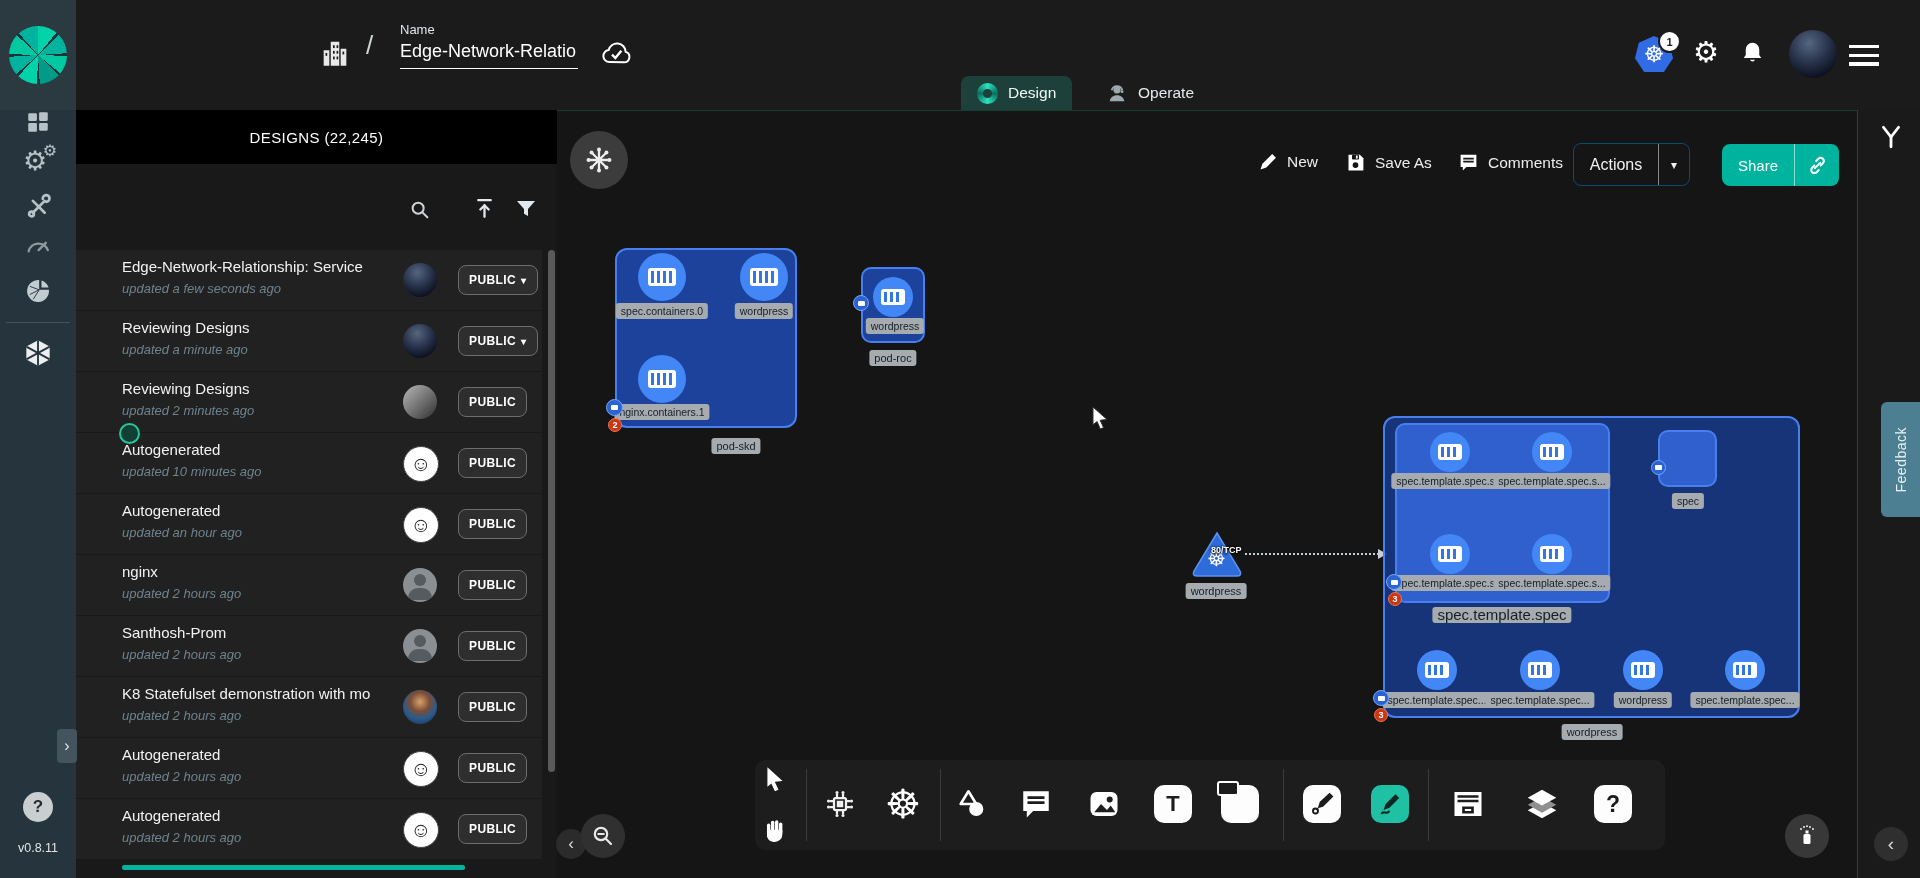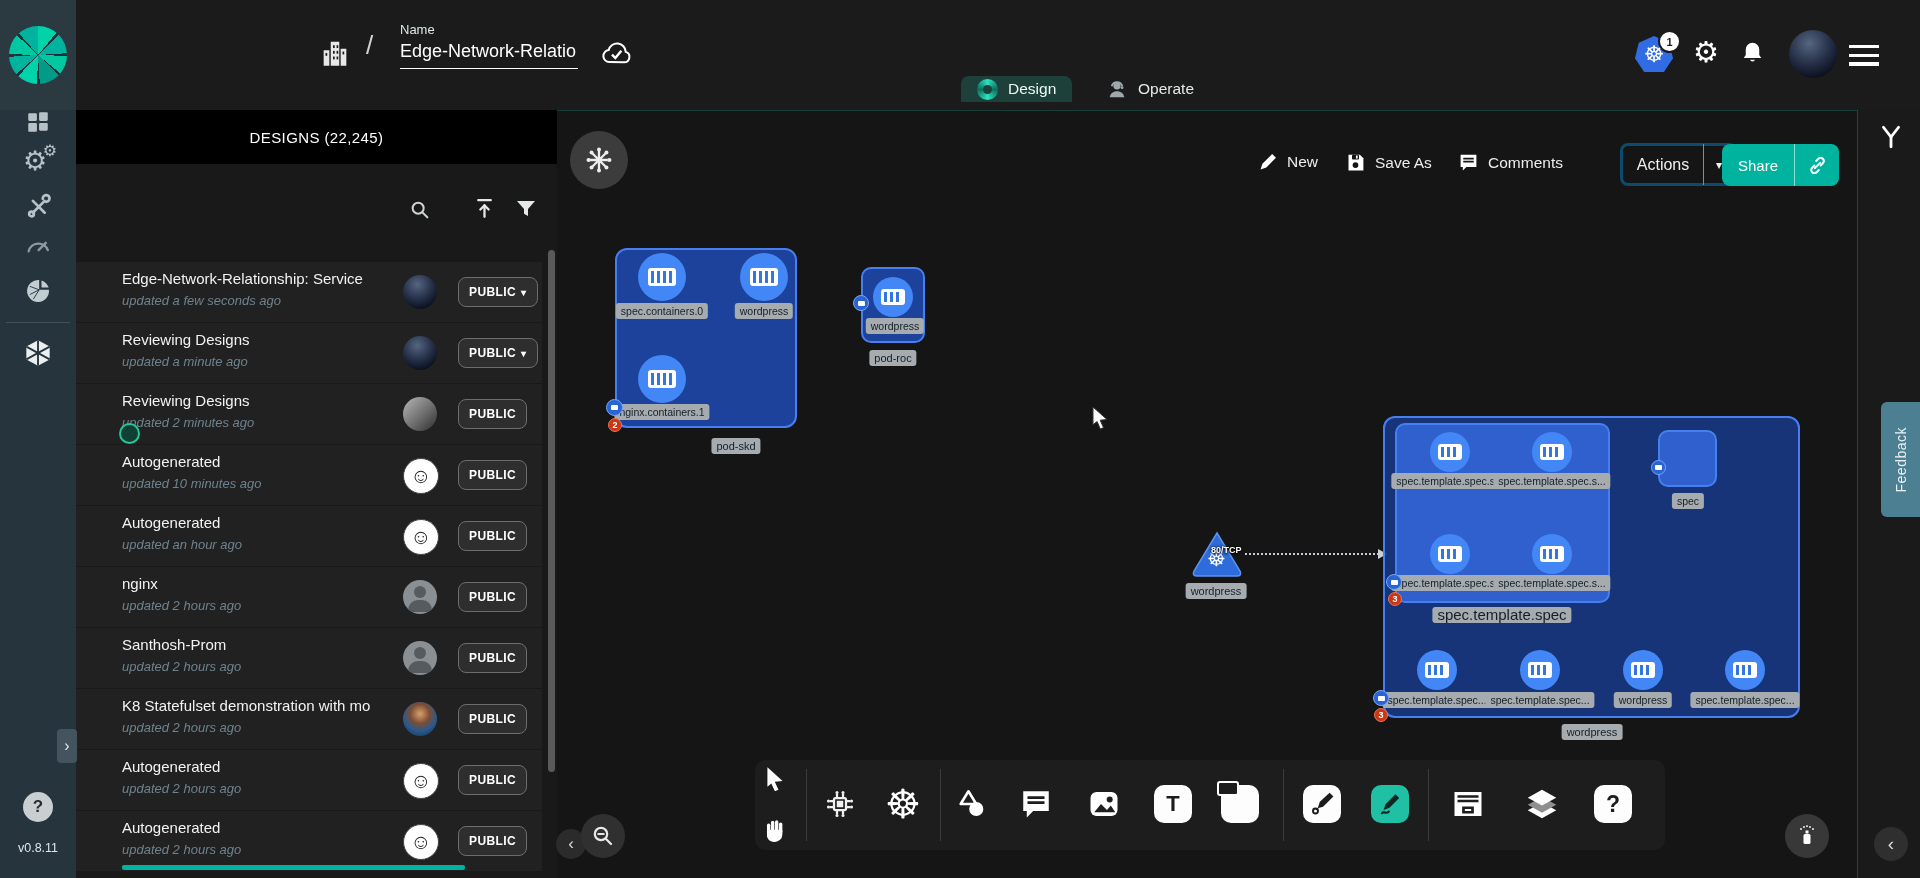--- a/index.html
+++ b/index.html
@@ -18,21 +18,21 @@
       #00c9a2 25.5% 36%,#22323b 36% 37.5%,#009c87 37.5% 49%,#22323b 49% 50.5%,#00d3a9 50.5% 62%,
       #22323b 62% 63.5%,#00b39f 63.5% 74%,#22323b 74% 75.5%,#00c9a2 75.5% 87%,#22323b 87% 88.5%,#00a democratic0 0);
     background:conic-gradient(#00d3a9 0 11%,#22323b 11% 12.5%,#00b39f 12.5% 24%,#22323b 24% 25.5%,
       #00c9a2 25.5% 36%,#22323b 36% 37.5%,#009c87 37.5% 49%,#22323b 49% 50.5%,#00d3a9 50.5% 62%,
       #22323b 62% 63.5%,#00b39f 63.5% 74%,#22323b 74% 75.5%,#00c9a2 75.5% 87%,#22323b 87% 88.5%,#00b39f 88.5% 100%);}
   .brand-text{font-size:31px;font-weight:800;letter-spacing:1.5px;color:#d6d6d6;}
   .name-label{font-size:13px;color:#dfe6e9;}
   .name-input{width:178px;background:transparent;border:none;border-bottom:1px solid #fff;
               color:#fff;font-size:18px;font-family:"Liberation Sans",sans-serif;padding:0 0 6px 0;outline:none;}
   .slash{font-size:26px;color:#cfd5d8;font-weight:300;}
-  .tab{position:absolute;height:26px;display:flex;align-items:center;gap:10px;padding:0 16px;
+  .tab{position:absolute;height:34px;display:flex;align-items:center;gap:10px;padding:0 16px;
        border-radius:8px 8px 0 0;font-size:15.5px;color:#e3e9ea;cursor:pointer;}
   .tab.active{background:#1d403a;color:#eef8f5;}
   .swirl{width:21px;height:21px;border-radius:50%;
          background:conic-gradient(#2ae3bf,#0c6e5d,#2ae3bf,#0c6e5d,#2ae3bf);position:relative;}
   .swirl::after{content:"";position:absolute;inset:6px;border-radius:50%;background:#1d403a;}
   .heptagon{width:38px;height:36px;background:#326ce5;display:grid;place-items:center;
             clip-path:polygon(50% 0,90% 19%,100% 62%,76% 100%,24% 100%,0 62%,10% 19%);
             color:#fff;font-size:23px;line-height:1;}
   .ctx-badge{position:absolute;width:19px;height:19px;border-radius:50%;background:#fff;color:#1d1d1d;
              font-size:11px;font-weight:700;display:grid;place-items:center;border:2px solid #1b1b1b;}
@@ -70,22 +70,22 @@
   .av-person::before{content:"";position:absolute;left:11px;top:6px;width:12px;height:12px;border-radius:50%;background:#565b5f;}
   .av-person::after{content:"";position:absolute;left:5px;top:20px;width:24px;height:12px;border-radius:10px 10px 2px 2px;background:#565b5f;}
   .av-photo{background:radial-gradient(circle at 50% 35%,#d8a06a 0%,#7a4d35 35%,#2b5a8c 60%,#12304f 100%);}
   .vis-chip{position:absolute;left:382px;top:15px;height:30px;box-sizing:border-box;border:1px solid #6d6d6d;
             border-radius:8px;background:#2e2e2e;display:flex;align-items:center;gap:5px;padding:0 10px;
             font-size:12px;font-weight:700;letter-spacing:.4px;color:#fff;cursor:pointer;}
   .scroll-thumb{position:absolute;left:472px;top:140px;width:7px;height:522px;background:#5a5a5a;border-radius:4px;}
 
   
   .cab-item{position:absolute;display:flex;align-items:center;gap:9px;color:#ececec;font-size:15.5px;cursor:pointer;}
-  .actions-btn{position:absolute;left:1620px;top:143px;width:117px;height:43px;box-sizing:border-box;
-               border:3px solid #0c4a6e;border-radius:8px;display:flex;align-items:center;color:#f0f0f0;cursor:pointer;}
+  .actions-btn{position:absolute;left:1573px;top:143px;width:117px;height:43px;box-sizing:border-box;
+               border:1px solid #0c4a6e;border-radius:8px;display:flex;align-items:center;color:#f0f0f0;cursor:pointer;}
   .share-btn{position:absolute;left:1722px;top:144px;width:117px;height:42px;background:#00b39f;
              border-radius:8px;display:flex;align-items:center;color:#fff;cursor:pointer;}
   .btoolbar{position:absolute;left:755px;top:760px;width:910px;height:90px;background:#1d1d1d;border-radius:10px;}
   .tool{position:absolute;transform:translate(-50%,-50%);display:grid;place-items:center;cursor:pointer;color:#f0f0f0;}
   .tb-div{position:absolute;top:9px;bottom:9px;width:1px;background:#3b3b3b;}
   .tile{width:38px;height:38px;border-radius:10px;background:#fdfdfd;display:grid;place-items:center;
         color:#1c1c1c;font-weight:800;position:relative;}
   .tile.teal{background:#1fc0a4;}
   .note-tab{position:absolute;left:-4px;top:-4px;width:18px;height:11px;background:#1d1d1d;border:2px solid #fff;border-radius:3px;}
   .round-btn{position:absolute;border-radius:50%;background:#303030;display:grid;place-items:center;cursor:pointer;color:#dcdcdc;}
@@ -258,21 +258,21 @@
           <path d="M12 20V9"></path>
           <path d="M8 13l4-4 4 4"></path>
       </svg>
     </span>
     <span class="abs" style="left:438px;top:87px;cursor:pointer;">
       <svg width="24" height="24" viewBox="0 0 24 24" fill="#e4e8ea">
         <path d="M3 4h18l-7 8v7l-4-2.2V12z"></path>
       </svg>
     </span>
 
-    <div id="design-rows" class="abs" style="left:0;top:140px;width:466px;margin-top:12px;">
+    <div id="design-rows" class="abs" style="left:0;top:140px;width:466px;">
     <div class="drow">
       <div class="drow-title">Edge-Network-Relationship: Service</div>
       <div class="drow-sub">updated a few seconds ago</div>
       <div class="drow-avatar av-dark"></div>
       <div class="vis-chip">
         <span>PUBLIC</span>
         <span style="font-size:10px;">▾</span>
       </div>
     </div>
 

